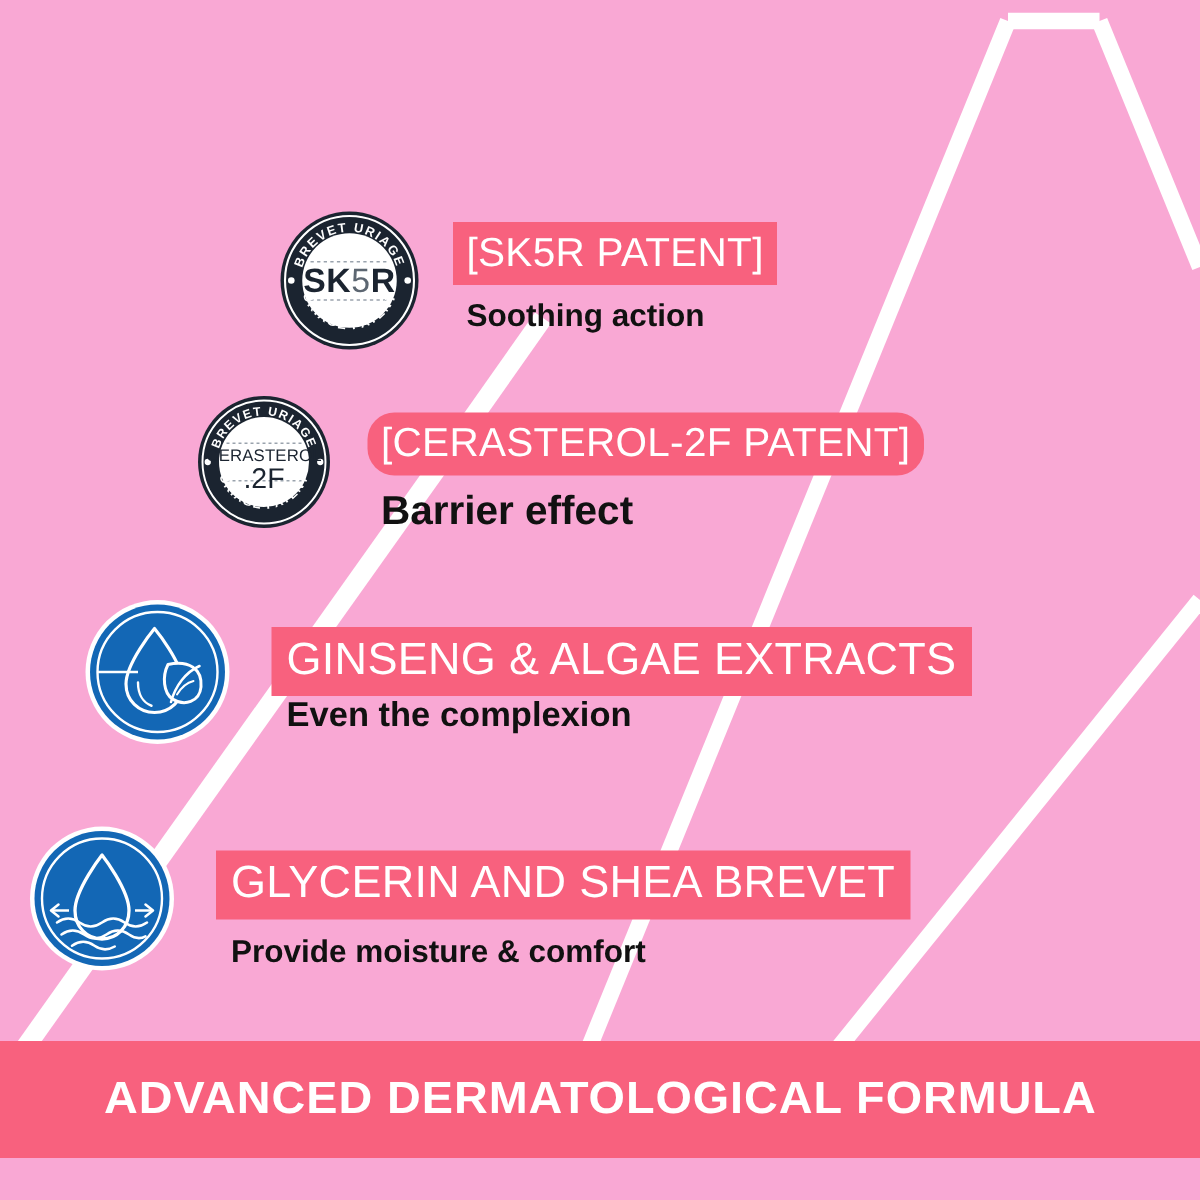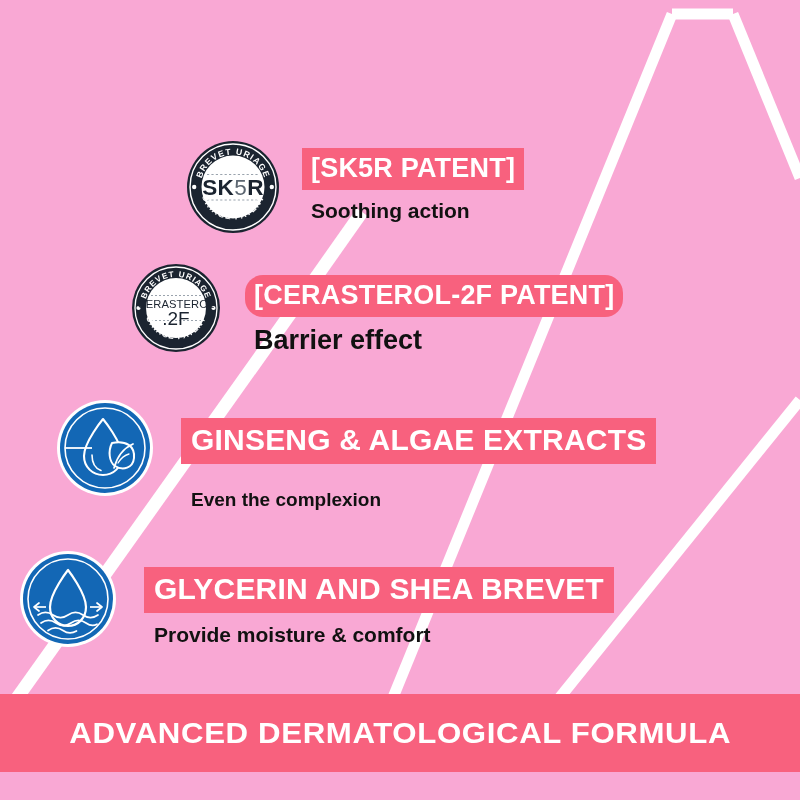--- a/index.html
+++ b/index.html
@@ -62,40 +62,40 @@
     align-items: flex-start;
   }
   .tb-1 { margin-left: 22px; margin-top: 8px; }
   .tb-2 { margin-left: 24px; margin-top: 12px; }
   .tb-3 { margin-left: 27px; margin-top: 19px; }
   .tb-4 { margin-left: 27px; margin-top: 17px; }
 
   .headline {
     background: #f8617e;
     color: #ffffff;
-    font-weight: 700;
+    font-weight: 400;
     letter-spacing: 0.2px;
     line-height: 1.0;
     white-space: nowrap;
     display: inline-block;
   }
   .hl-1 { font-size: 27px; padding: 7px 9px 8px 9px; }
   .hl-2 { font-size: 27px; padding: 7px 9px 8px 9px; border-radius: 18px; }
   .hl-3 { font-size: 30px; padding: 7px 10px 9px 10px; }
   .hl-4 { font-size: 30px; padding: 7px 10px 9px 10px; }
 
   .subline {
     color: #111111;
     font-weight: 700;
     white-space: nowrap;
     line-height: 1.0;
   }
   .sl-1 { font-size: 21px; margin-top: 10px; margin-left: 9px; }
   .sl-2 { font-size: 27px; margin-top: 10px; margin-left: 9px; }
-  .sl-3 { font-size: 19px; margin-top: 26px; margin-left: 10px; }
+  .sl-3 { font-size: 23px; margin-top: 1px; margin-left: 10px; }
   .sl-4 { font-size: 21px; margin-top: 11px; margin-left: 10px; }
 
   
   #banner {
     position: absolute;
     left: 0;
     top: 694px;
     width: 800px;
     height: 78px;
     background: #f8617e;

